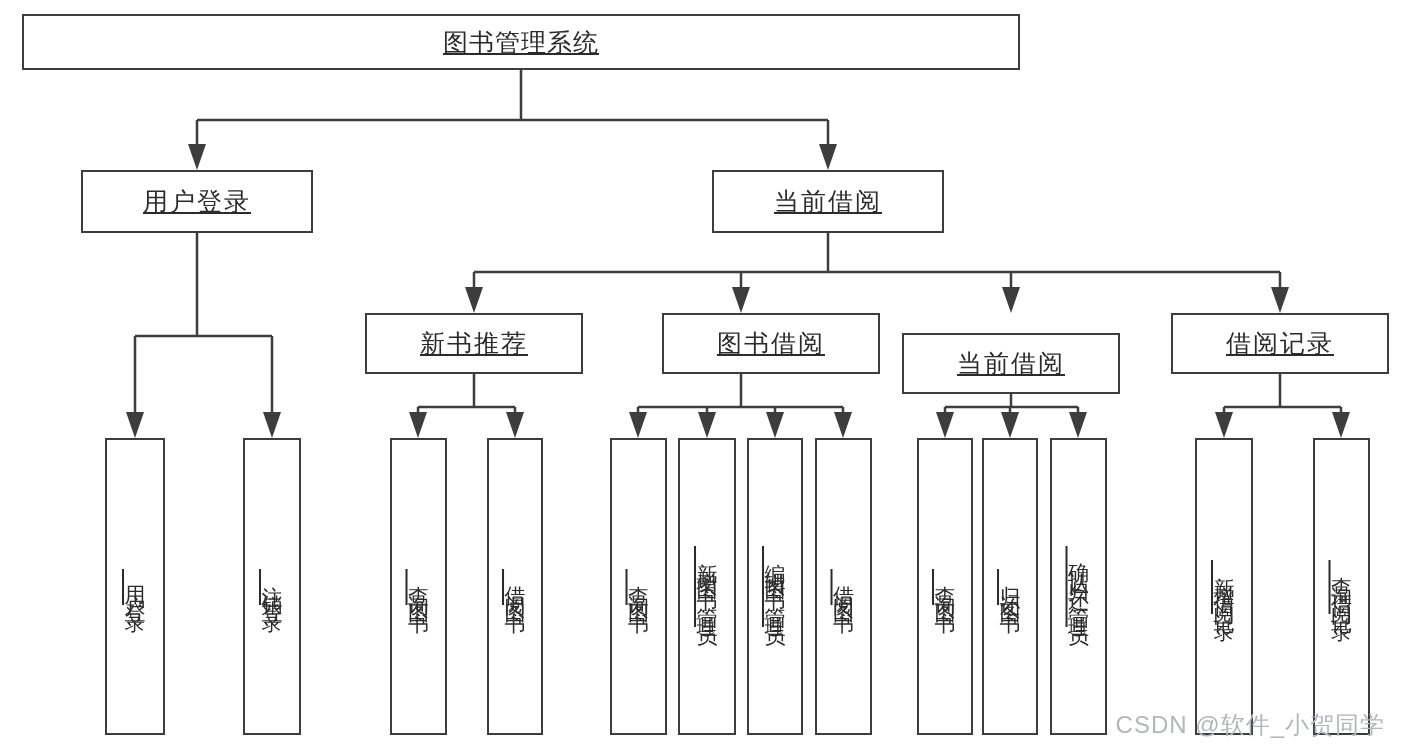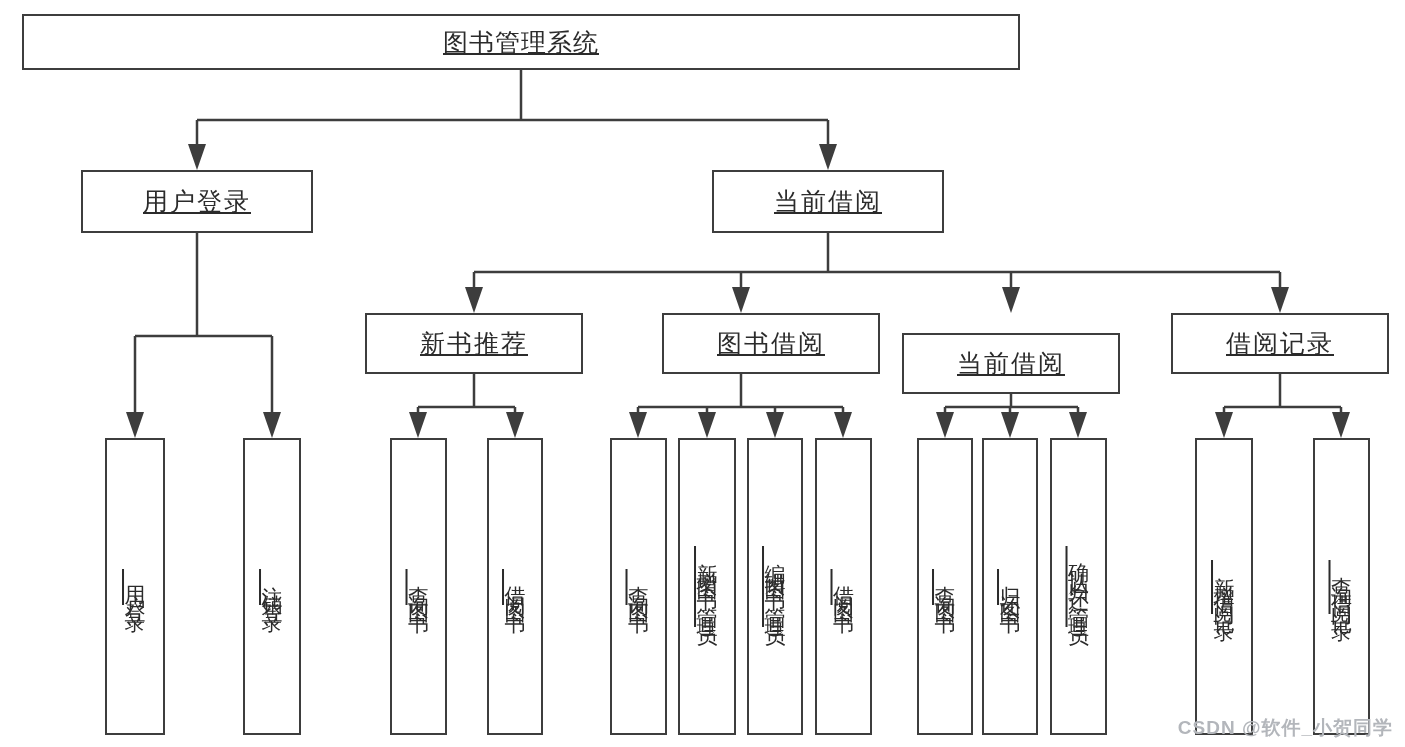--- a/index.html
+++ b/index.html
@@ -36,26 +36,25 @@
   .vtext{
     writing-mode:vertical-rl;
     text-orientation:mixed;
     font-size:21px;
     letter-spacing:9px;
     line-height:1.05;
     white-space:nowrap;
   }
   .watermark{
     position:absolute;
-    right:12px;bottom:6px;
-    font-size:19px;
+    right:20px;bottom:6px;
+    font-size:24px;
     color:var(--watermark);
     letter-spacing:1px;
     z-index:5;
-    font-weight:bold;
   }
 </style>
 </head>
 <body>
 
 <div class="canvas">
 
   <svg class="connector-layer" viewBox="0 0 1405 747">
     <path class="connector" d="M521 70 V120 M197 120 H828 M197 120 V150 M828 120 V150"></path>
     <path class="connector" d="M197 233 V336 M135 336 H272 M135 336 V418 M272 336 V418"></path>

